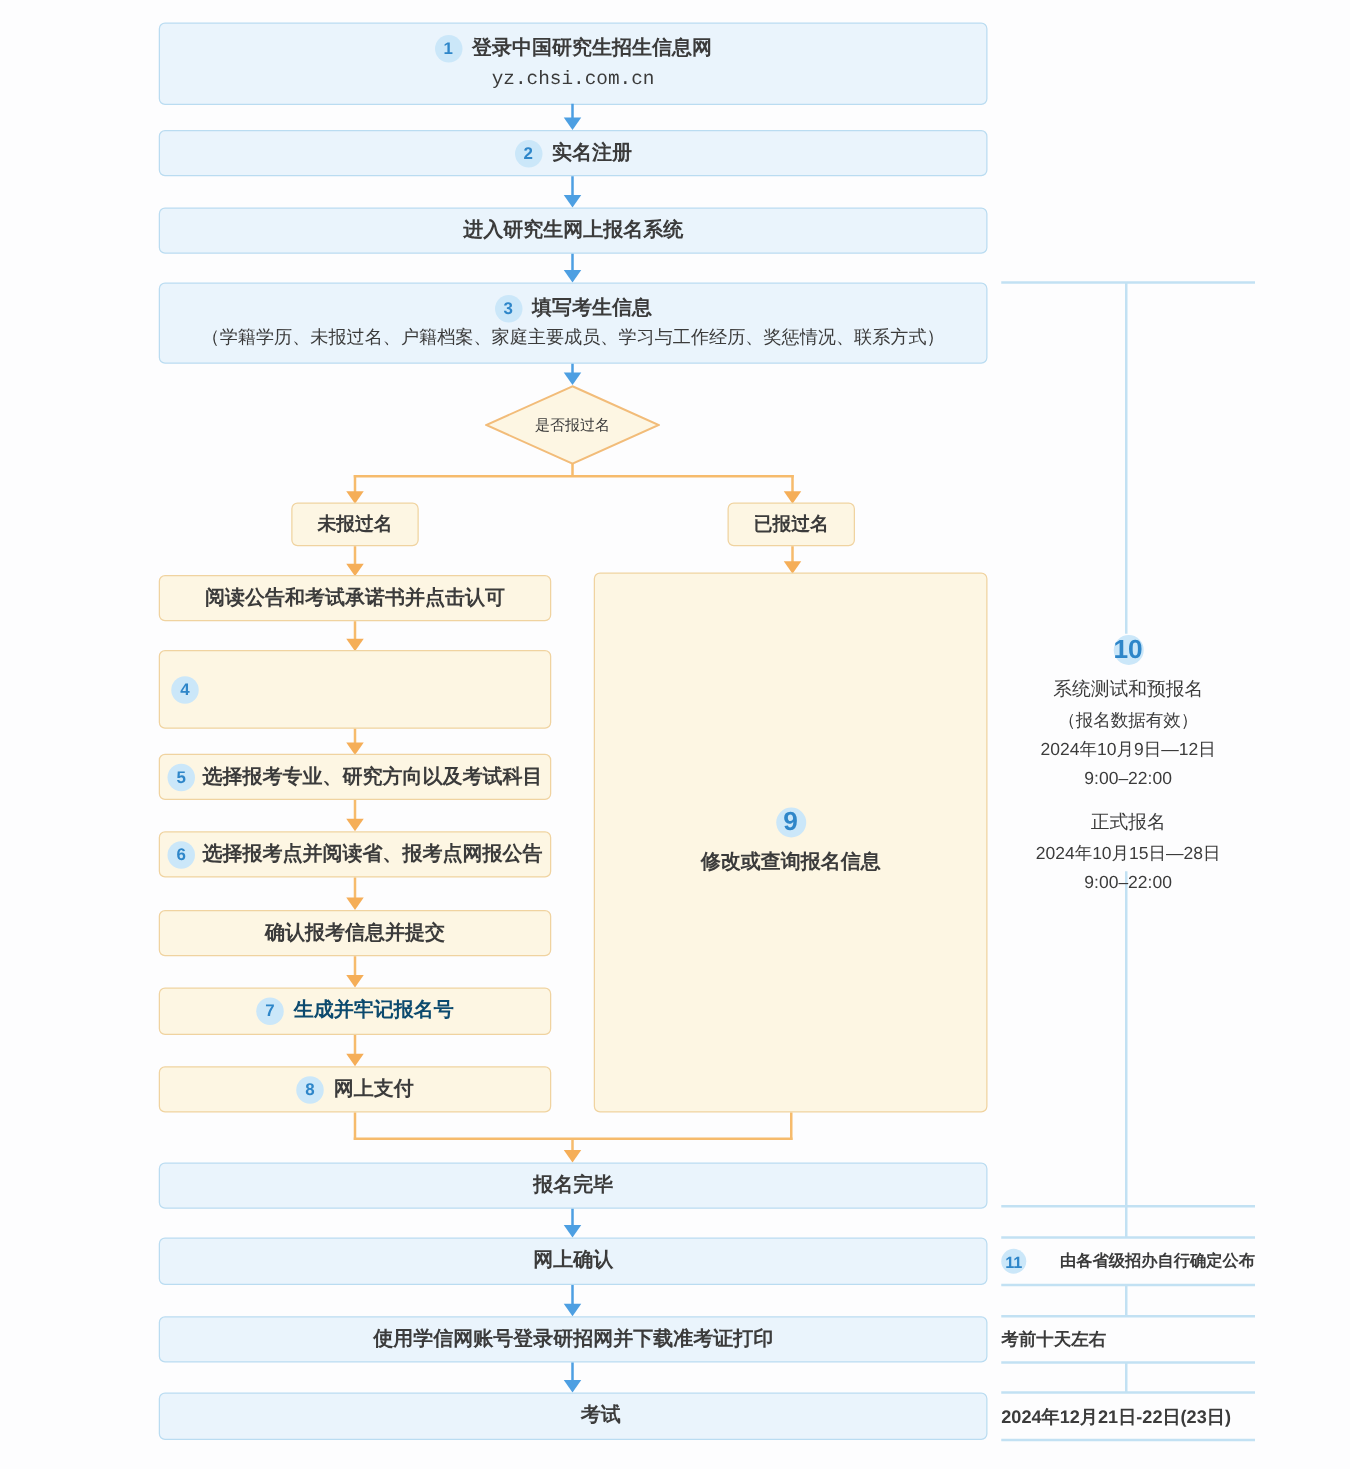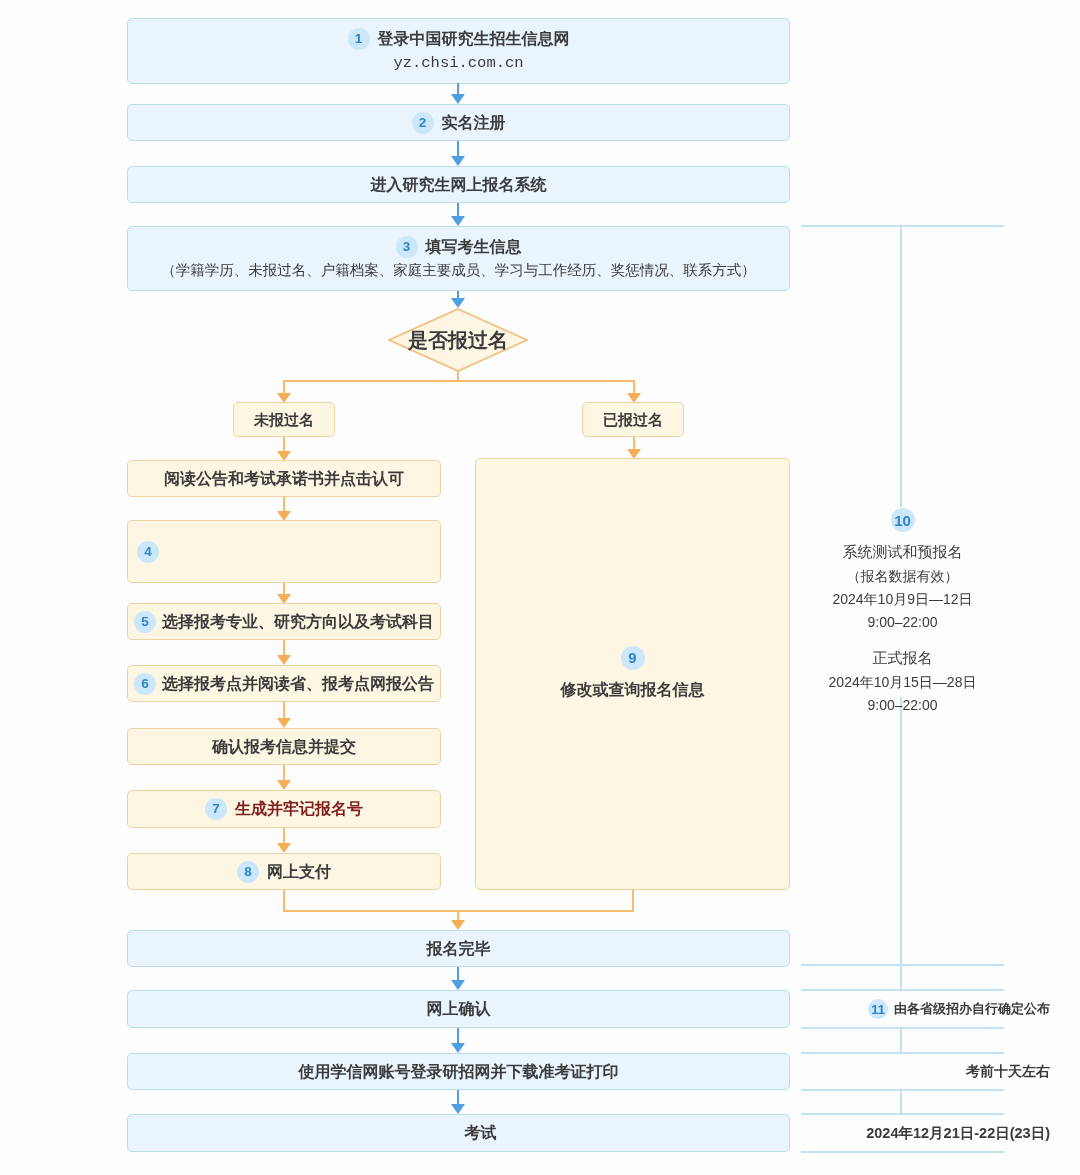--- a/index.html
+++ b/index.html
@@ -13,39 +13,39 @@
     border-radius:5px;font-size:16px;font-weight:600;color:#3b3b3b;text-align:center;line-height:24px;
   }
   .bx.blue{background:#eaf4fc;border:1px solid #badcf1;}
   .bx.yel{background:#fdf6e3;border:1px solid #f0d3a0;}
   .col{flex-direction:column;}
   .rw{display:flex;align-items:center;gap:8px;}
   .badge{
     width:22px;height:22px;border-radius:50%;background:#cbe7f9;color:#2e86c9;
     display:flex;align-items:center;justify-content:center;font-size:13.5px;font-weight:600;flex:none;
   }
-  .badge.lg{width:24px;height:24px;font-size:15px;}
+  .badge.lg{width:24px;height:24px;font-size:21px;}
   .badge.sm{width:20px;height:20px;font-size:13px;}
   .sub{font-size:14.5px;font-weight:500;line-height:23px;}
   .mono-url{font-size:15.5px;font-weight:500;font-family:Liberation Mono, monospace;}
-  .red{color:#7f1d1d;font-weight:700;}
+  .red{color:#0c4a6e;font-weight:700;}
   .vl{position:absolute;width:2px;}
   .hl{position:absolute;height:2px;}
   .vl.b,.hl.b{background:#4d9fe2;}
   .vl.o,.hl.o{background:#f6bb6c;}
   .ah{position:absolute;width:0;height:0;border-left:7px solid transparent;border-right:7px solid transparent;}
   .ah.b{border-top:10px solid #4d9fe2;}
   .ah.o{border-top:10px solid #f5ae58;}
   .pl{position:absolute;background:#c2e1f3;}
   .diamond-wrap{position:absolute;left:388px;top:308px;width:140px;height:64px;}
-  .diamond-label{position:absolute;left:0;top:0;width:140px;height:64px;display:flex;align-items:center;justify-content:center;font-size:20px;font-weight:700;}
+  .diamond-label{position:absolute;left:0;top:0;width:140px;height:64px;display:flex;align-items:center;justify-content:center;font-size:12px;font-weight:400;}
   .pblock{position:absolute;left:801px;top:508px;width:203px;display:flex;flex-direction:column;align-items:center;text-align:center;}
   .pblock .t{font-size:15px;font-weight:400;line-height:26px;}
   .pblock .n{font-size:14px;font-weight:500;line-height:23px;}
-  .prow{position:absolute;left:847px;width:203px;display:flex;align-items:center;justify-content:flex-end;gap:6px;text-align:center;}
+  .prow{position:absolute;left:801px;width:203px;display:flex;align-items:center;justify-content:space-between;gap:6px;text-align:center;}
 </style>
 </head>
 <body>
 
 <div id="canvas">
 
   <div class="bx blue col" style="left:127px;top:18px;width:663px;height:66px;">
     <div class="rw">
       <span class="badge">1</span>
       <span>登录中国研究生招生信息网</span>

